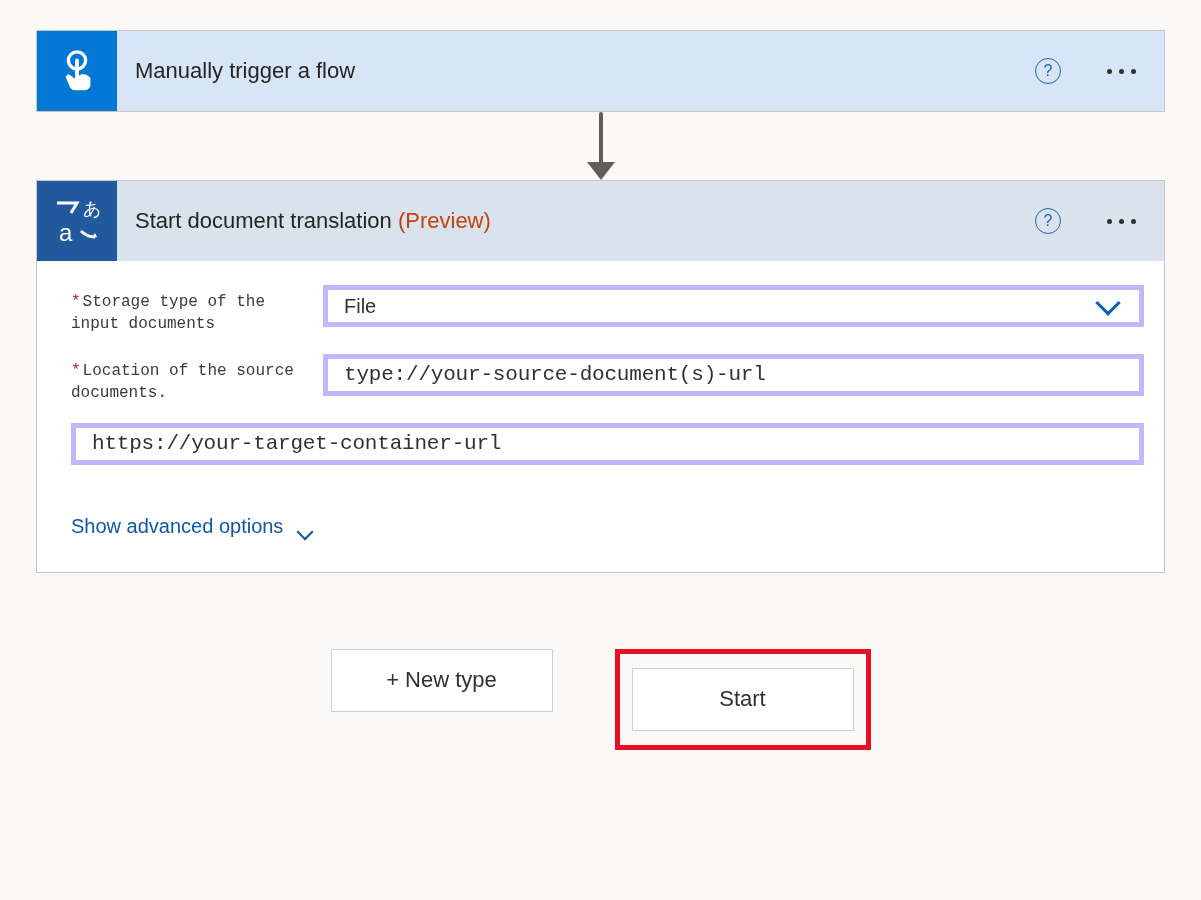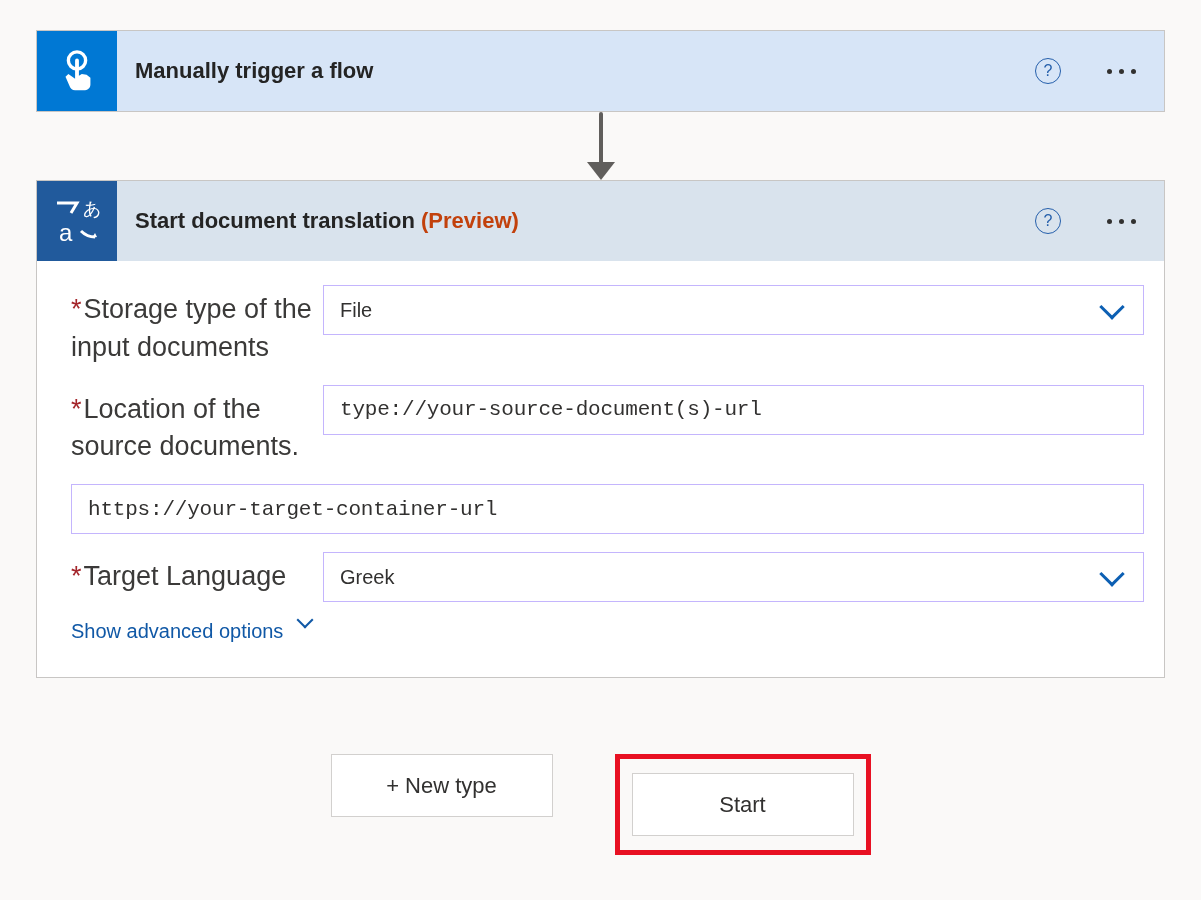--- a/index.html
+++ b/index.html
@@ -35,21 +35,20 @@
     justify-content: center;
     flex-shrink: 0;
   }
   .trigger-icon-box { background: #0078d4; }
   .action-icon-box { background: #215a9c; }
   .header-title {
     flex: 1;
     padding-left: 18px;
     font-size: 22px;
     color: #242424;
-    font-weight: bold;
   }
   .preview-tag { color: #c2410c; }
   .help-icon {
     width: 26px;
     height: 26px;
     border: 1.6px solid #255fab;
     border-radius: 50%;
     color: #255fab;
     font-size: 16px;
     display: flex;
@@ -86,33 +85,34 @@
   }
   .form-row {
     display: flex;
     align-items: flex-start;
     margin-bottom: 18px;
   }
   .form-row:last-of-type { margin-bottom: 0; }
   .label-col {
     width: 252px;
     flex-shrink: 0;
-    font-size: 27px;
+    font-size: 16px;
     color: #3b3a39;
     line-height: 1.4;
     padding-top: 6px;
     padding-right: 10px;
+    font-family: Liberation Mono, monospace;
   }
   .req { color: #a4262c; margin-right: 2px; }
   .input-col { flex: 1; }
   .select-box, .text-box {
     display: flex;
     align-items: center;
-    border: 1px solid #c4b5fd;
-    height: 50px;
+    border: 5px solid #c4b5fd;
+    height: 42px;
     padding: 0 16px;
     font-size: 20px;
     background: #fff;
   }
   .select-box span, .text-box span { flex: 1; }
   .mono { font-family: "Consolas","Courier New",monospace; font-size: 21px; letter-spacing: -0.2px; }
   .chev-down {
     width: 18px; height: 18px;
     border-right: 3px solid #0c5fb3;
     border-bottom: 3px solid #0c5fb3;
@@ -129,23 +129,24 @@
     content: "";
     position: absolute;
     left: 11px; top: -1px;
     width: 3px; height: 26px;
     background: #0c5fb3;
   }
   .x-icon::before { transform: rotate(45deg); }
   .x-icon::after  { transform: rotate(-45deg); }
   .adv-link {
     display: inline-flex;
-    align-items: flex-start;
+    align-items: flex-end;
     color: #1058a6;
     font-size: 20px;
+    margin-top: 32px;
   }
   .adv-chev {
     width: 12px; height: 12px;
     border-right: 2px solid #1058a6;
     border-bottom: 2px solid #1058a6;
     transform: rotate(45deg);
     margin-left: 16px;
     margin-top: -6px;
   }
   .footer-btns {
@@ -250,31 +251,20 @@
     </div>
 
     <div class="form-row">
       <div class="input-col">
         <div class="text-box">
           <span class="mono">https://your-target-container-url</span>
         </div>
       </div>
     </div>
 
-    <div class="form-row">
-      <div class="label-col">
-        <span class="req">*</span><span>Target Language</span>
-      </div>
-      <div class="input-col">
-        <div class="select-box">
-          <span>Greek</span>
-          <div class="chev-down"></div>
-        </div>
-      </div>
-    </div>
 
     <div class="adv-link">
       <span>Show advanced options</span>
       <div class="adv-chev"></div>
     </div>
 
   </div>
 </div>
 
 <div class="footer-btns">

